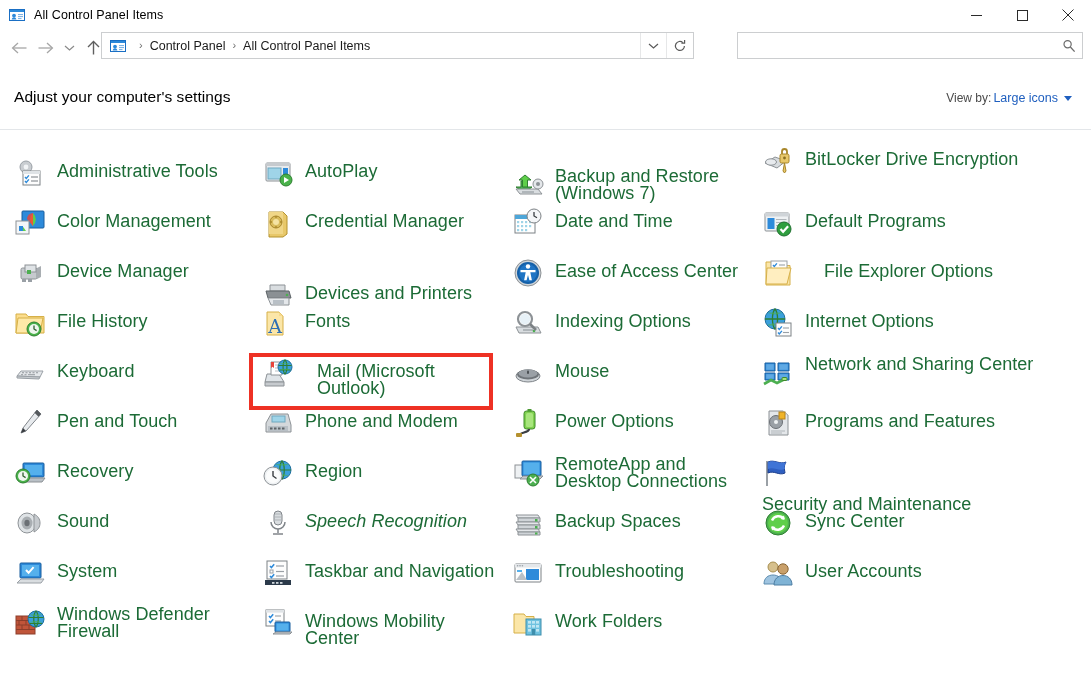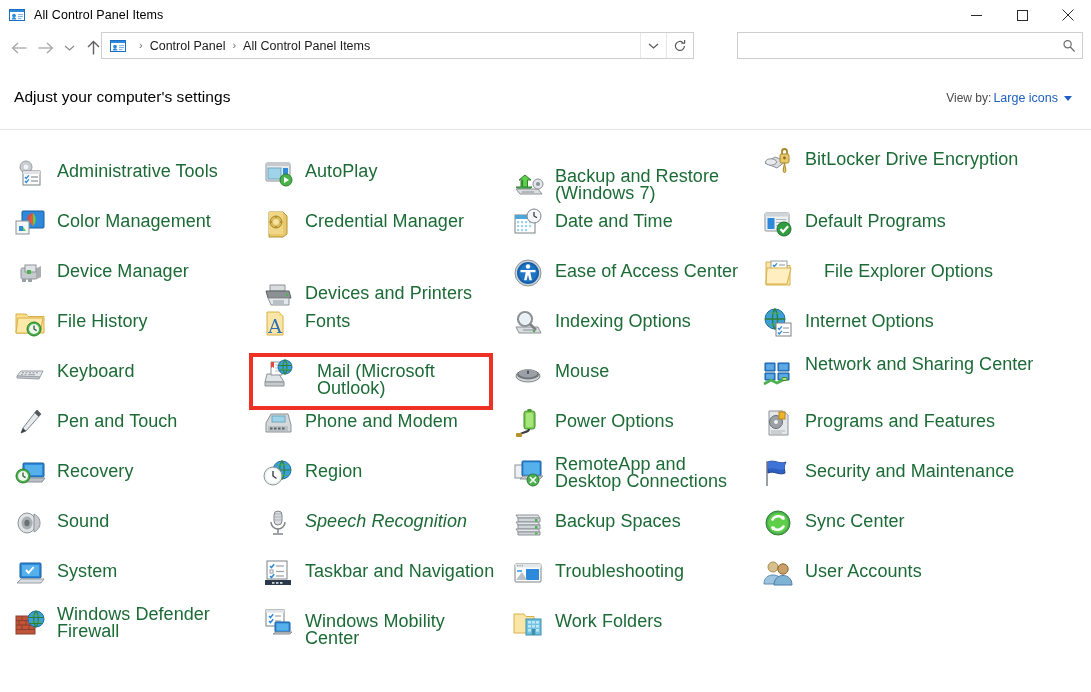--- a/index.html
+++ b/index.html
@@ -797,21 +797,21 @@
           <circle cx="14" cy="15" r="2" fill="#eef1f3"></circle>
           <rect x="17" y="5" width="6" height="7" fill="#f0b429" stroke="#b5821a"></rect>
           <g stroke="#b0b6ba">
             <line x1="9" y1="24" x2="23" y2="24"></line>
             <line x1="9" y1="26" x2="20" y2="26"></line>
           </g>
         </svg>
       </span>
       <span class="cp-label">Programs and Features</span>
     </div>
-    <div class="cp-item col3" style="top: 316px;">
+    <div class="cp-item col3" style="top: 316px; flex-direction: column;">
       <span class="cp-ico">
         <svg viewBox="0 0 32 32">
           <line x1="5" y1="4" x2="5" y2="29" stroke="#9aa0a6" stroke-width="2"></line>
           <path d="M6 5c6-3 12 3 18 0c-3 5-1 9-1 11c-6 3-11-3-17 0z" fill="#2f5fc0" stroke="#1d3f8c"></path>
           <path d="M6 5c6-3 12 3 18 0c-2 3-1.5 5.5-1.2 7c-6 2.6-11-2.6-16.8 0z" fill="#3f74d6"></path>
         </svg>
       </span>
       <span class="cp-label">Security and Maintenance</span>
     </div>
     <div class="cp-item col3" style="top: 366px;">

